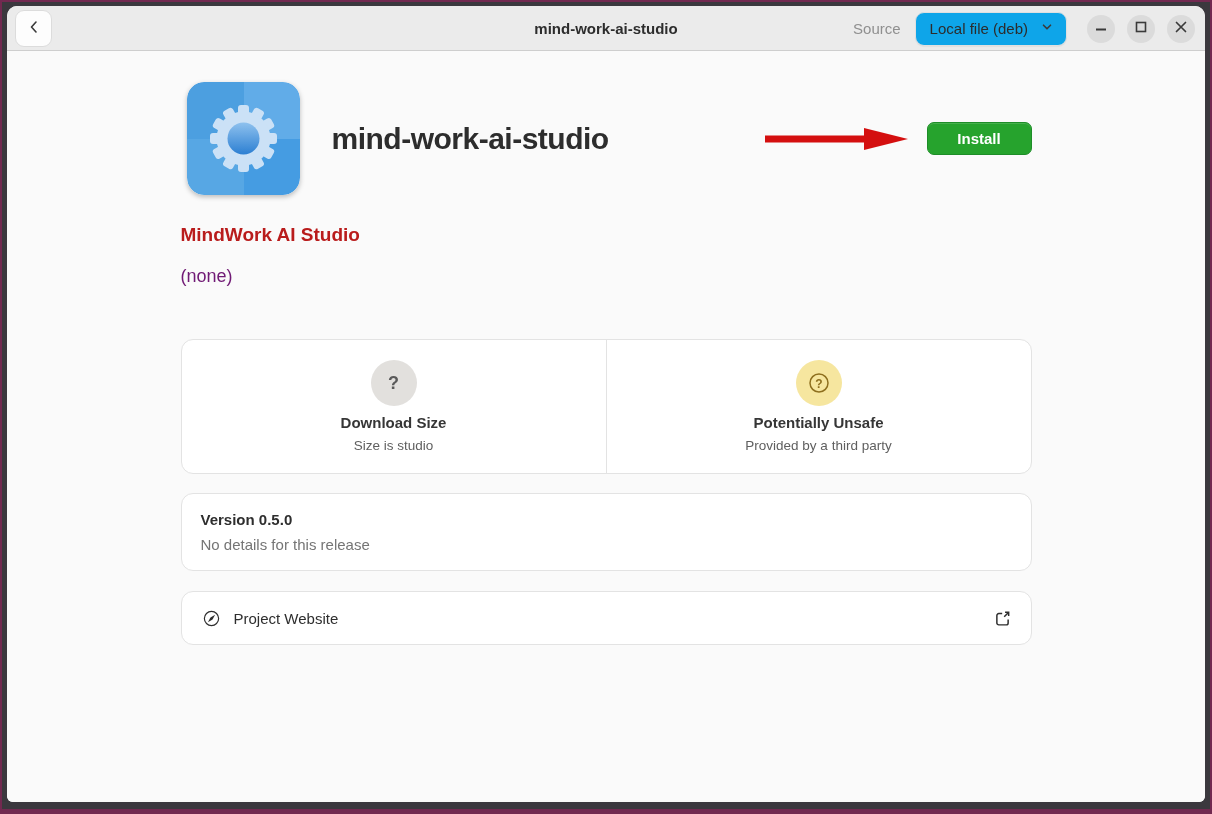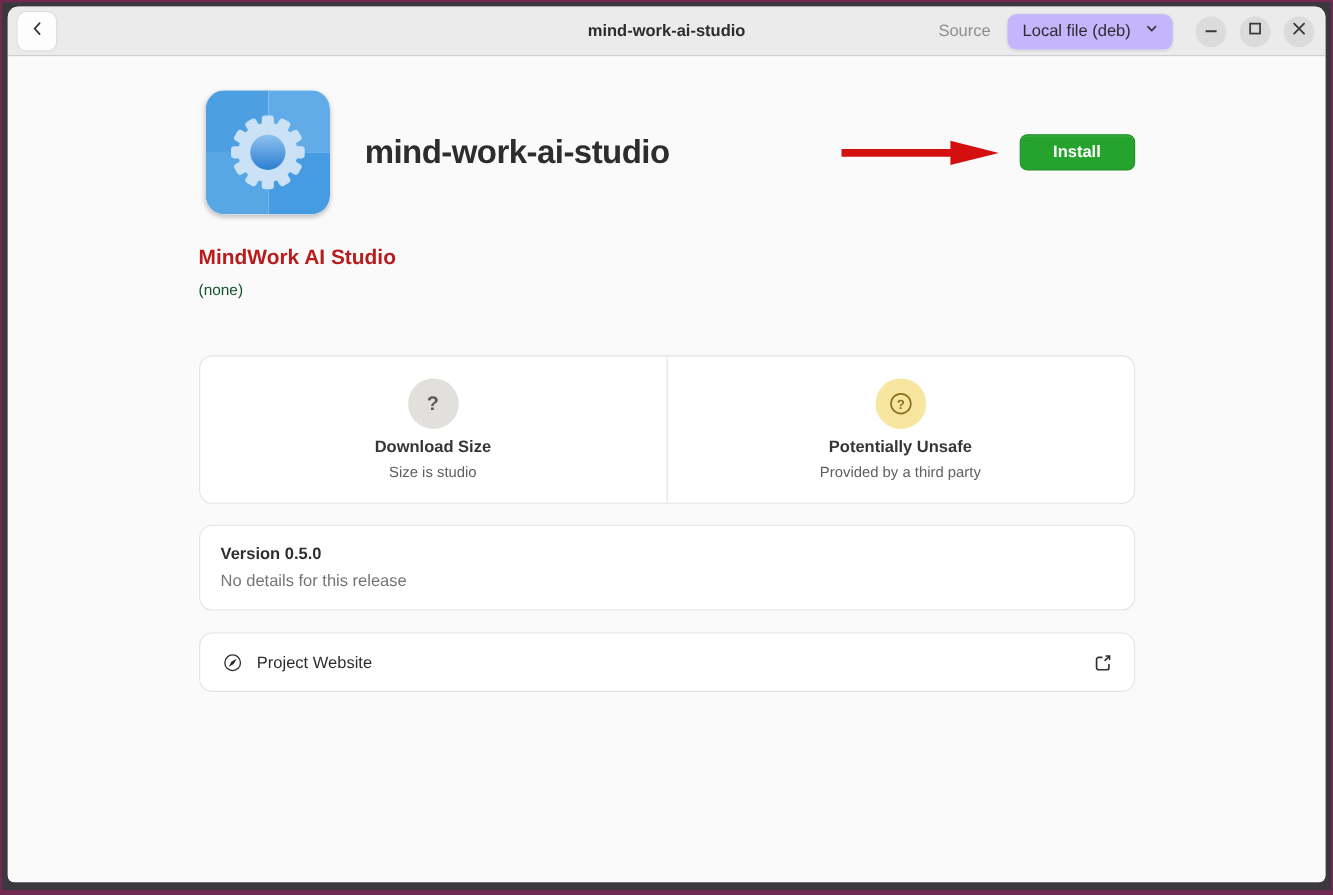--- a/index.html
+++ b/index.html
@@ -44,21 +44,21 @@
     font-size: 15px; font-weight: 700; color: #2d2d2d;
     white-space: nowrap;
   }
   .hdr-right {
     position: absolute; right: 10px; top: 0; height: 45px;
     display: flex; align-items: center; gap: 14px;
   }
   .source-label { font-size: 15px; color: #8f8f8f; }
   .source-dropdown {
     height: 34px;
-    background: #c4b5fd;
+    background: #0ea5e9;
     border: 1px solid #e0e0e0;
     border-radius: 9px;
     box-shadow: 0 1px 1px rgba(0,0,0,.05);
     display: flex; align-items: center; gap: 12px;
     padding: 0 12px 0 14px;
     cursor: pointer;
   }
   .source-dropdown .val { font-size: 15px; color: #2c2c2c; }
   .winbtns { display: flex; align-items: center; gap: 12px; margin-left: 6px; }
   .winbtn {
@@ -95,21 +95,21 @@
     border: 1px solid #1e8d28;
     border-radius: 7px;
     color: #ffffff; font-size: 15px;
     font-family: inherit;
     display: flex; align-items: center; justify-content: center;
     cursor: pointer;
     box-shadow: inset 0 1px 0 rgba(255,255,255,.15);
     font-weight: bold;
   }
   .app-displayname { margin-top: 29px; font-size: 19px; font-weight: 700; color: #b91c1c; }
-  .app-developer   { margin-top: 9px;  font-size: 14px; color: #14532d; }
+  .app-developer   { margin-top: 20px;  font-size: 18px; color: #701a75; }
 
   .card {
     background: #ffffff;
     border: 1px solid #e3e3e3;
     border-radius: 12px;
   }
   .tiles { margin-top: 52px; height: 135px; display: flex; }
   .tile {
     flex: 1;
     display: flex; flex-direction: column;

